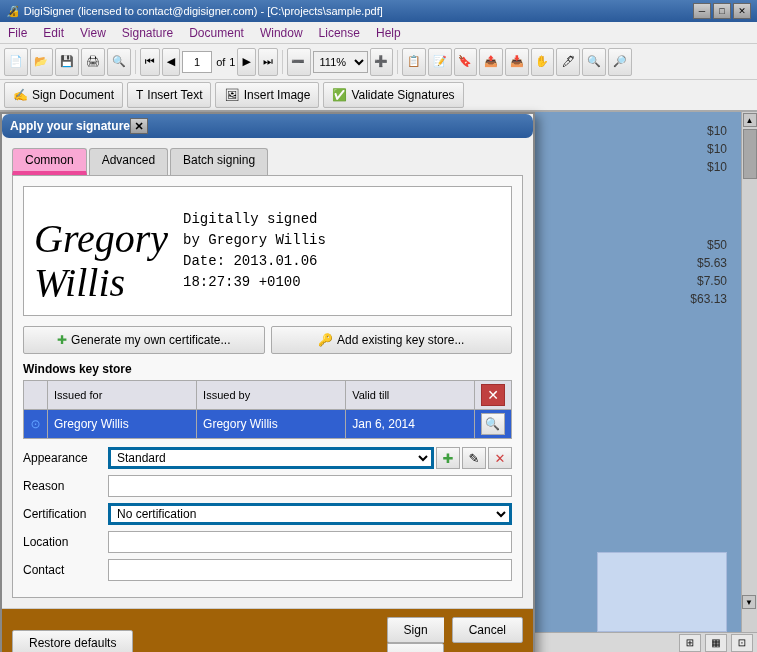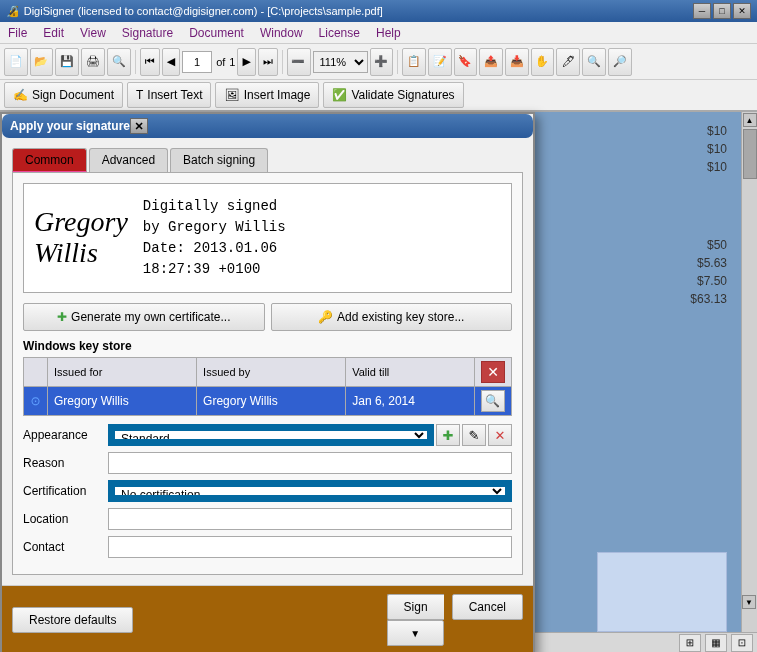--- a/index.html
+++ b/index.html
@@ -163,22 +163,22 @@
       padding: 4px 12px;
       border: 1px solid #aaa;
       border-bottom: none;
       background: #d8d8d8;
       cursor: pointer;
       font-size: 12px;
       margin-right: 2px;
       border-radius: 3px 3px 0 0;
     }
     .tab.active {
-      background: #b91c1c;
-      border-bottom: 1px solid #ec4899;
+      background: #f9a8d4;
+      border-bottom: 4px solid #ec4899;
       z-index: 1;
     }
 
     
     .tab-content {
       border: 1px solid #aaa;
       background: #f8f8f8;
       padding: 10px;
     }
 
@@ -187,25 +187,26 @@
       border: 1px solid #aaa;
       background: white;
       display: flex;
       align-items: center;
       padding: 10px;
       margin-bottom: 10px;
       min-height: 110px;
     }
     .sig-name {
       font-family: 'Times New Roman', serif;
-      font-size: 28px;
+      font-size: 40px;
       font-style: italic;
       line-height: 1.1;
       flex: 0 0 auto;
       padding-right: 15px;
+      margin-top: 20px;
     }
     .sig-info {
       font-family: 'Courier New', monospace;
       font-size: 14px;
       line-height: 1.5;
       flex: 1;
     }
 
     
     .btn-row {
@@ -288,21 +289,21 @@
       flex: 1;
       height: 22px;
       border: 1px solid #aaa;
       padding: 2px 4px;
       font-size: 12px;
       background: white;
     }
     .form-select {
       flex: 1;
       height: 22px;
-      border: 7px solid #0369a1;
+      border: 3px solid #0369a1;
       font-size: 12px;
       background: white;
       padding: 0 2px;
     }
     .form-icon-btn {
       width: 24px; height: 22px;
       background: linear-gradient(to bottom, #f8f8f8, #e0e0e0);
       border: 1px solid #aaa;
       cursor: pointer;
       display: flex; align-items: center; justify-content: center;

